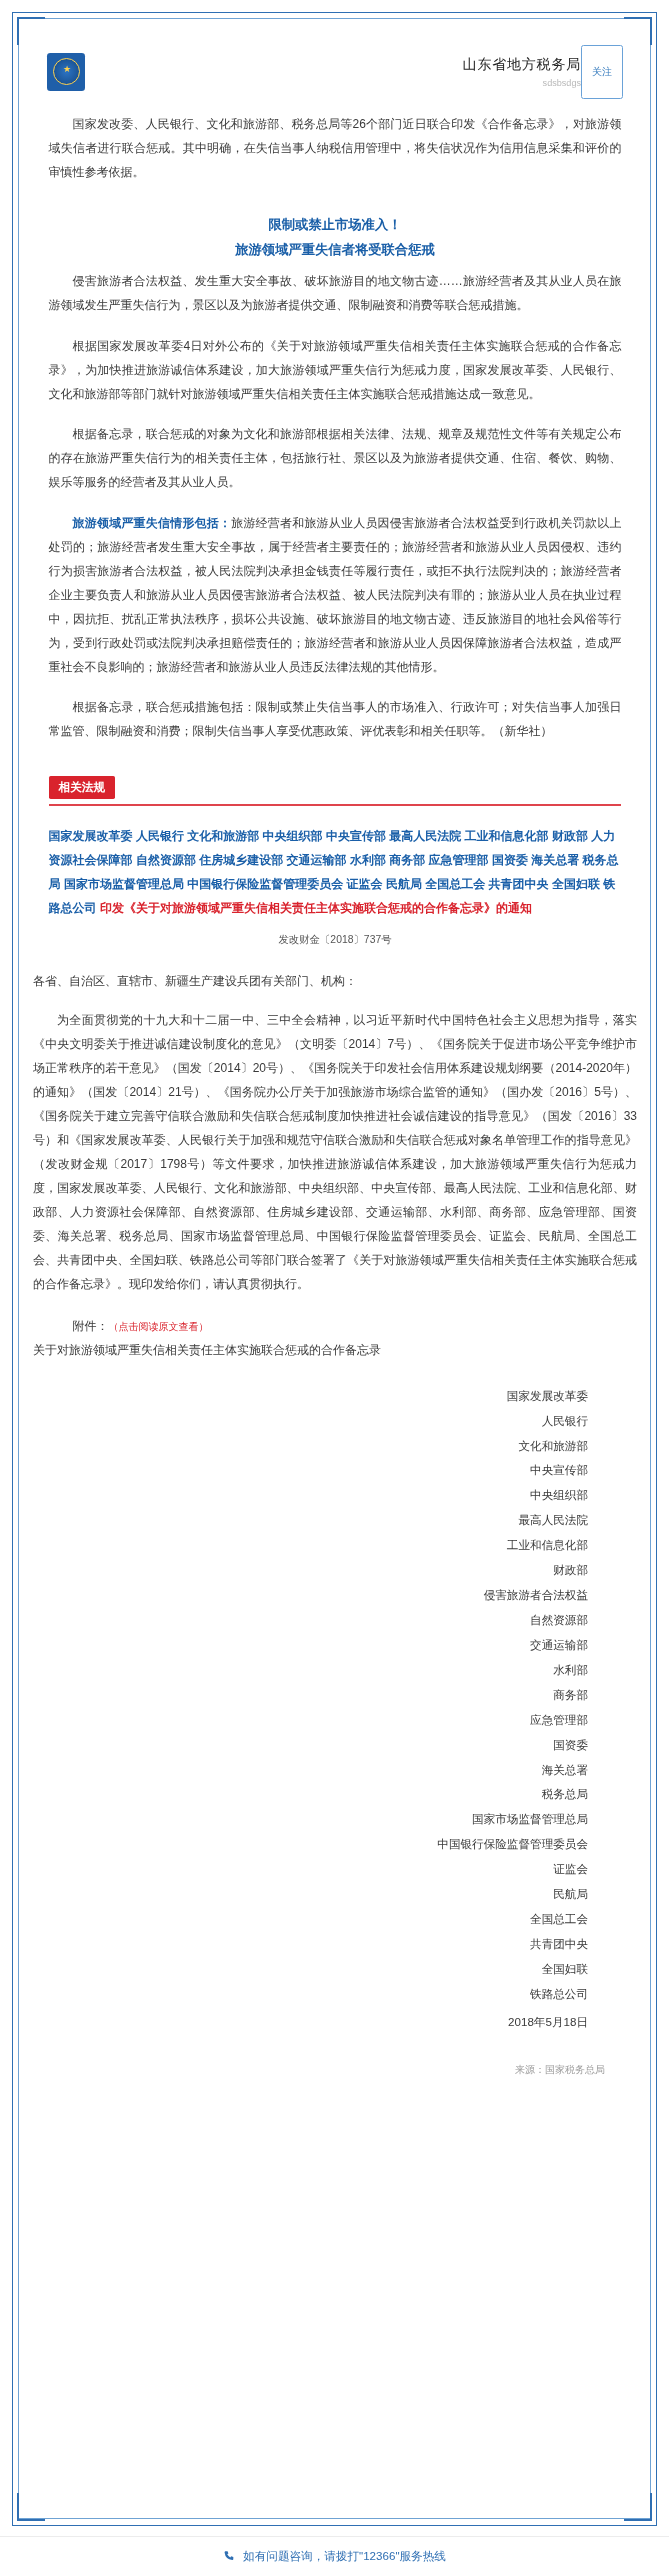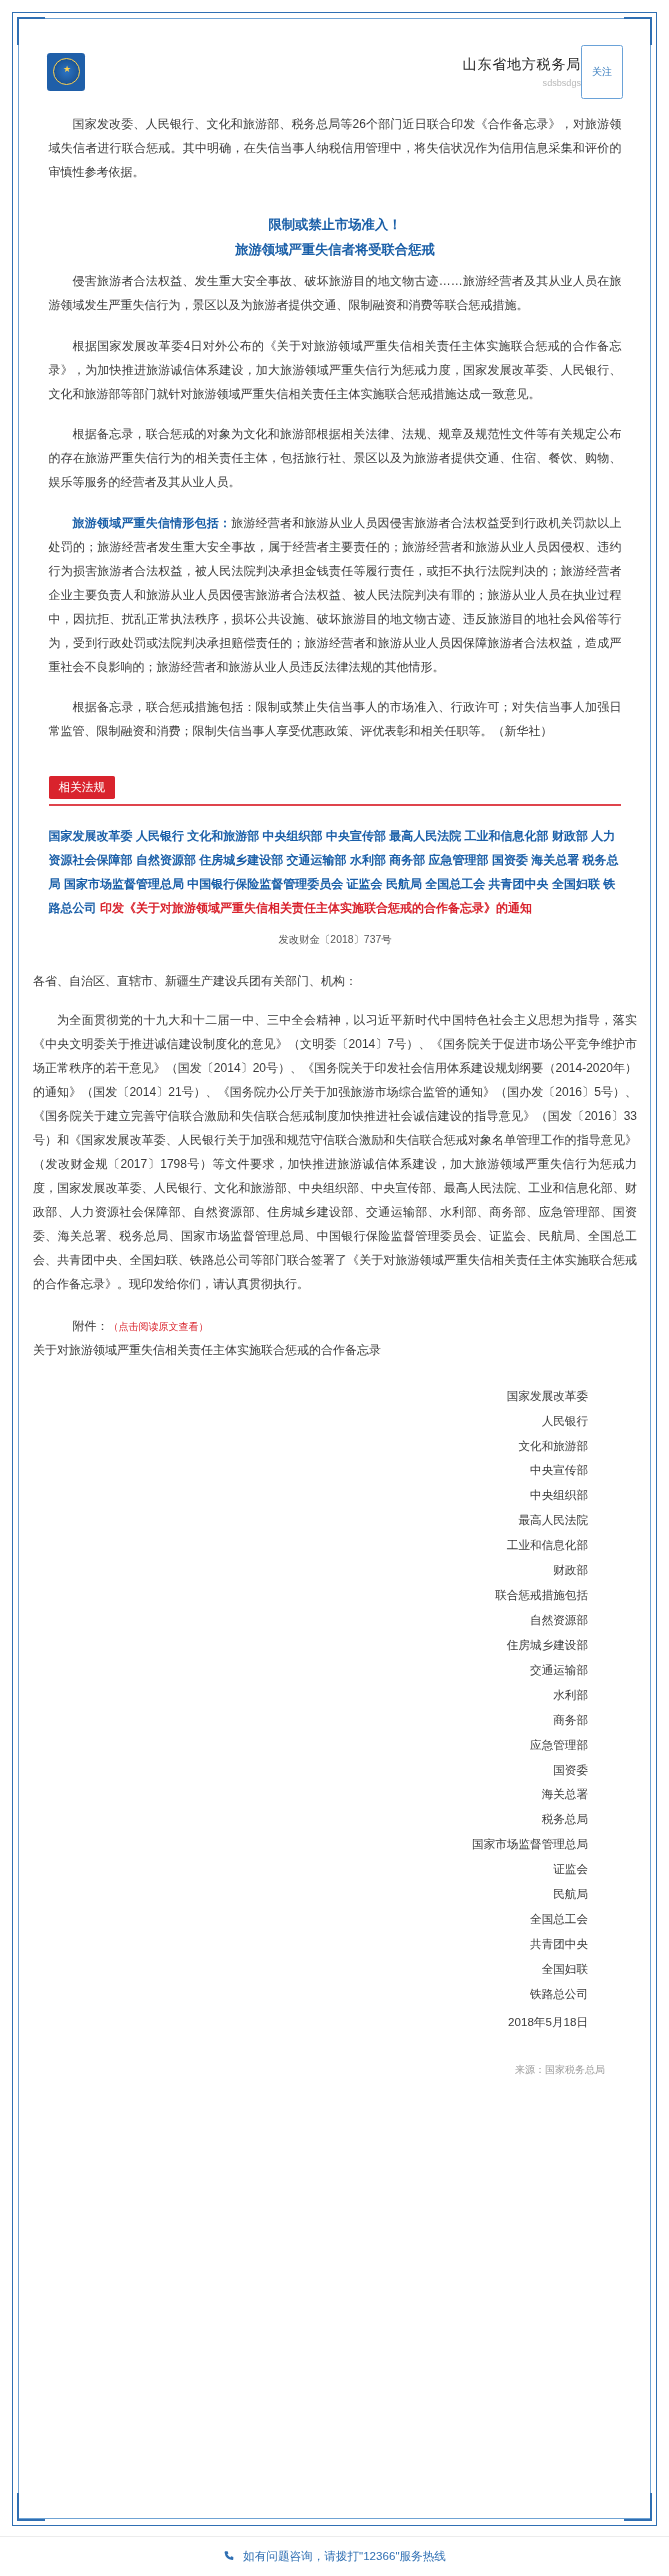--- a/index.html
+++ b/index.html
@@ -130,21 +130,21 @@
     color: #1a5fa8;
     font-weight: bold;
   }
 
   .section-tag {
     display: inline-block;
     margin: 33px 0 5px 16.6px;
     background: #d9232d;
     color: #fff;
     font-size: 11.6px;
-    font-weight: normal;
+    font-weight: bold;
     padding: 3.3px 10px 4.2px 10px;
     border-radius: 1.7px;
   }
   .tag-underline {
     height: 1.7px;
     background: #d9232d;
     margin: 0 16.6px 18.3px 16.6px;
     opacity: .85;
   }
 
@@ -304,31 +304,31 @@
 
     <div class="signers">
       <div>国家发展改革委</div>
       <div>人民银行</div>
       <div>文化和旅游部</div>
       <div>中央宣传部</div>
       <div>中央组织部</div>
       <div>最高人民法院</div>
       <div>工业和信息化部</div>
       <div>财政部</div>
-      <div>联合惩戒措施包括</div>
+      <div>侵害旅游者合法权益</div>
       <div>自然资源部</div>
-      <div>住房城乡建设部</div>
       <div>交通运输部</div>
       <div>水利部</div>
       <div>商务部</div>
       <div>应急管理部</div>
       <div>国资委</div>
       <div>海关总署</div>
       <div>税务总局</div>
       <div>国家市场监督管理总局</div>
+      <div>中国银行保险监督管理委员会</div>
       <div>证监会</div>
       <div>民航局</div>
       <div>全国总工会</div>
       <div>共青团中央</div>
       <div>全国妇联</div>
       <div>铁路总公司</div>
     </div>
     <div class="sign-date">2018年5月18日</div>
 
     <div class="source">来源：国家税务总局</div>

